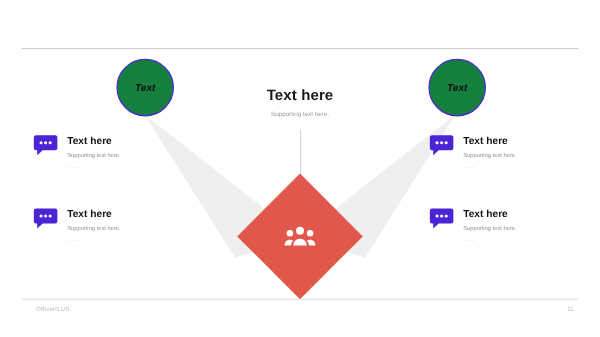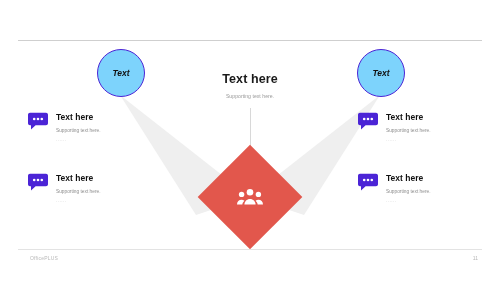--- a/index.html
+++ b/index.html
@@ -112,21 +112,21 @@
     justify-content: center;
   }
 
   
   .circle {
     position: absolute;
     width: 46px;
     height: 46px;
     border-radius: 50%;
     border: 1.4px solid #4b24d6;
-    background: #7dd3fc;
+    background: #15803d;
     display: flex;
     align-items: center;
     justify-content: center;
     font-size: 8.5px;
     font-weight: bold;
     font-style: italic;
     color: #111111;
   }
   .circle-left { left: 97px; top: 49px; }
   .circle-right { left: 357px; top: 49px; }

